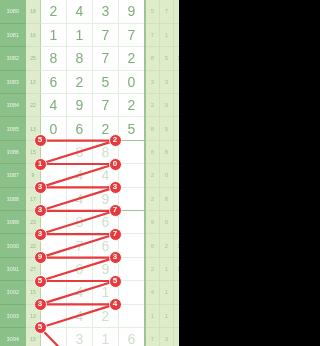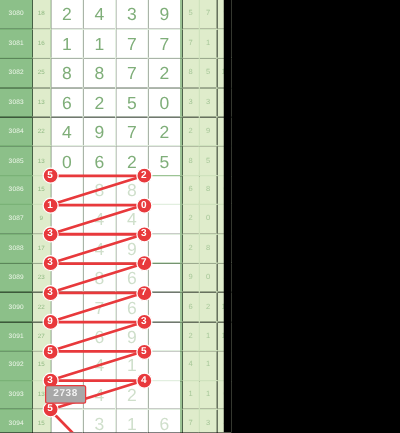--- a/index.html
+++ b/index.html
@@ -348,16 +348,15 @@
       <div class="marker" style="left: 115px; top: 234.2px;">7</div>
       <div class="marker" style="left: 40px; top: 257.6px;">9</div>
       <div class="marker" style="left: 115px; top: 257.6px;">3</div>
       <div class="marker" style="left: 40px; top: 281px;">5</div>
       <div class="marker" style="left: 115px; top: 281px;">5</div>
       <div class="marker" style="left: 40px; top: 304.4px;">3</div>
       <div class="marker" style="left: 115px; top: 304.4px;">4</div>
       <div class="marker" style="left: 40px; top: 327.8px;">5</div>
     </div>
 
-  <div id="tooltip">2738</div>
 
   <div id="gutter"></div>
 </div>
 
 </body></html>

